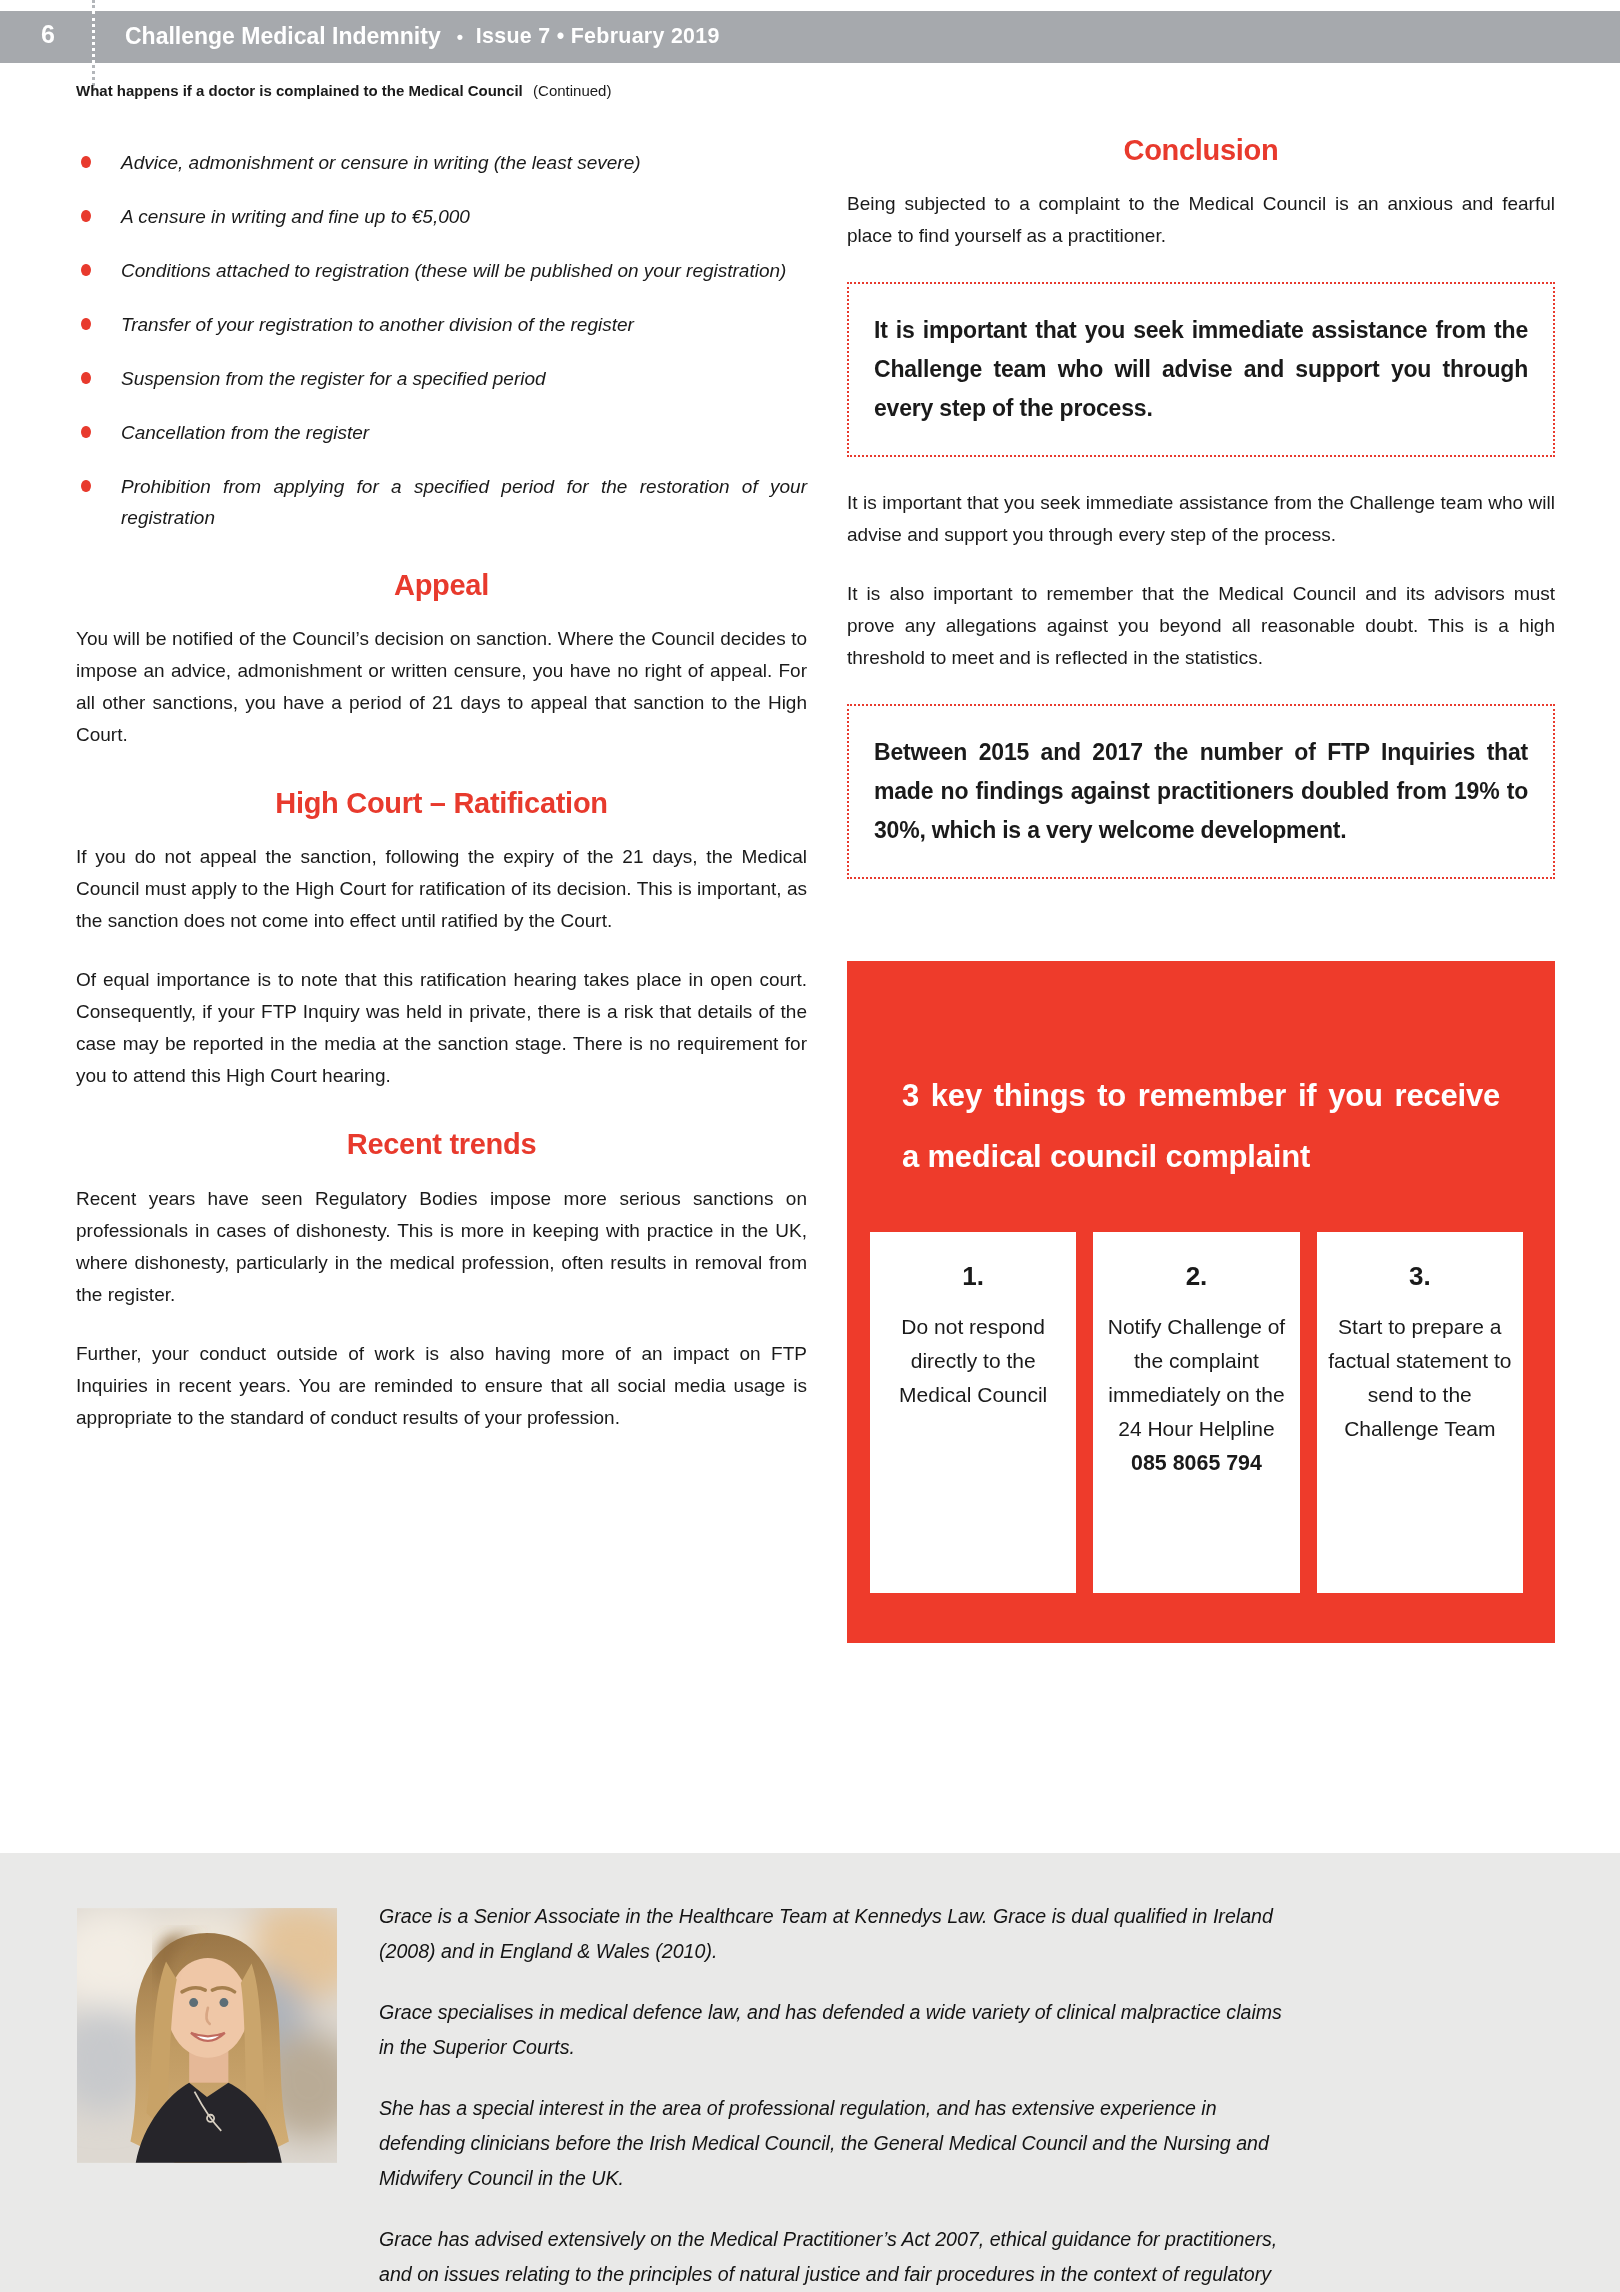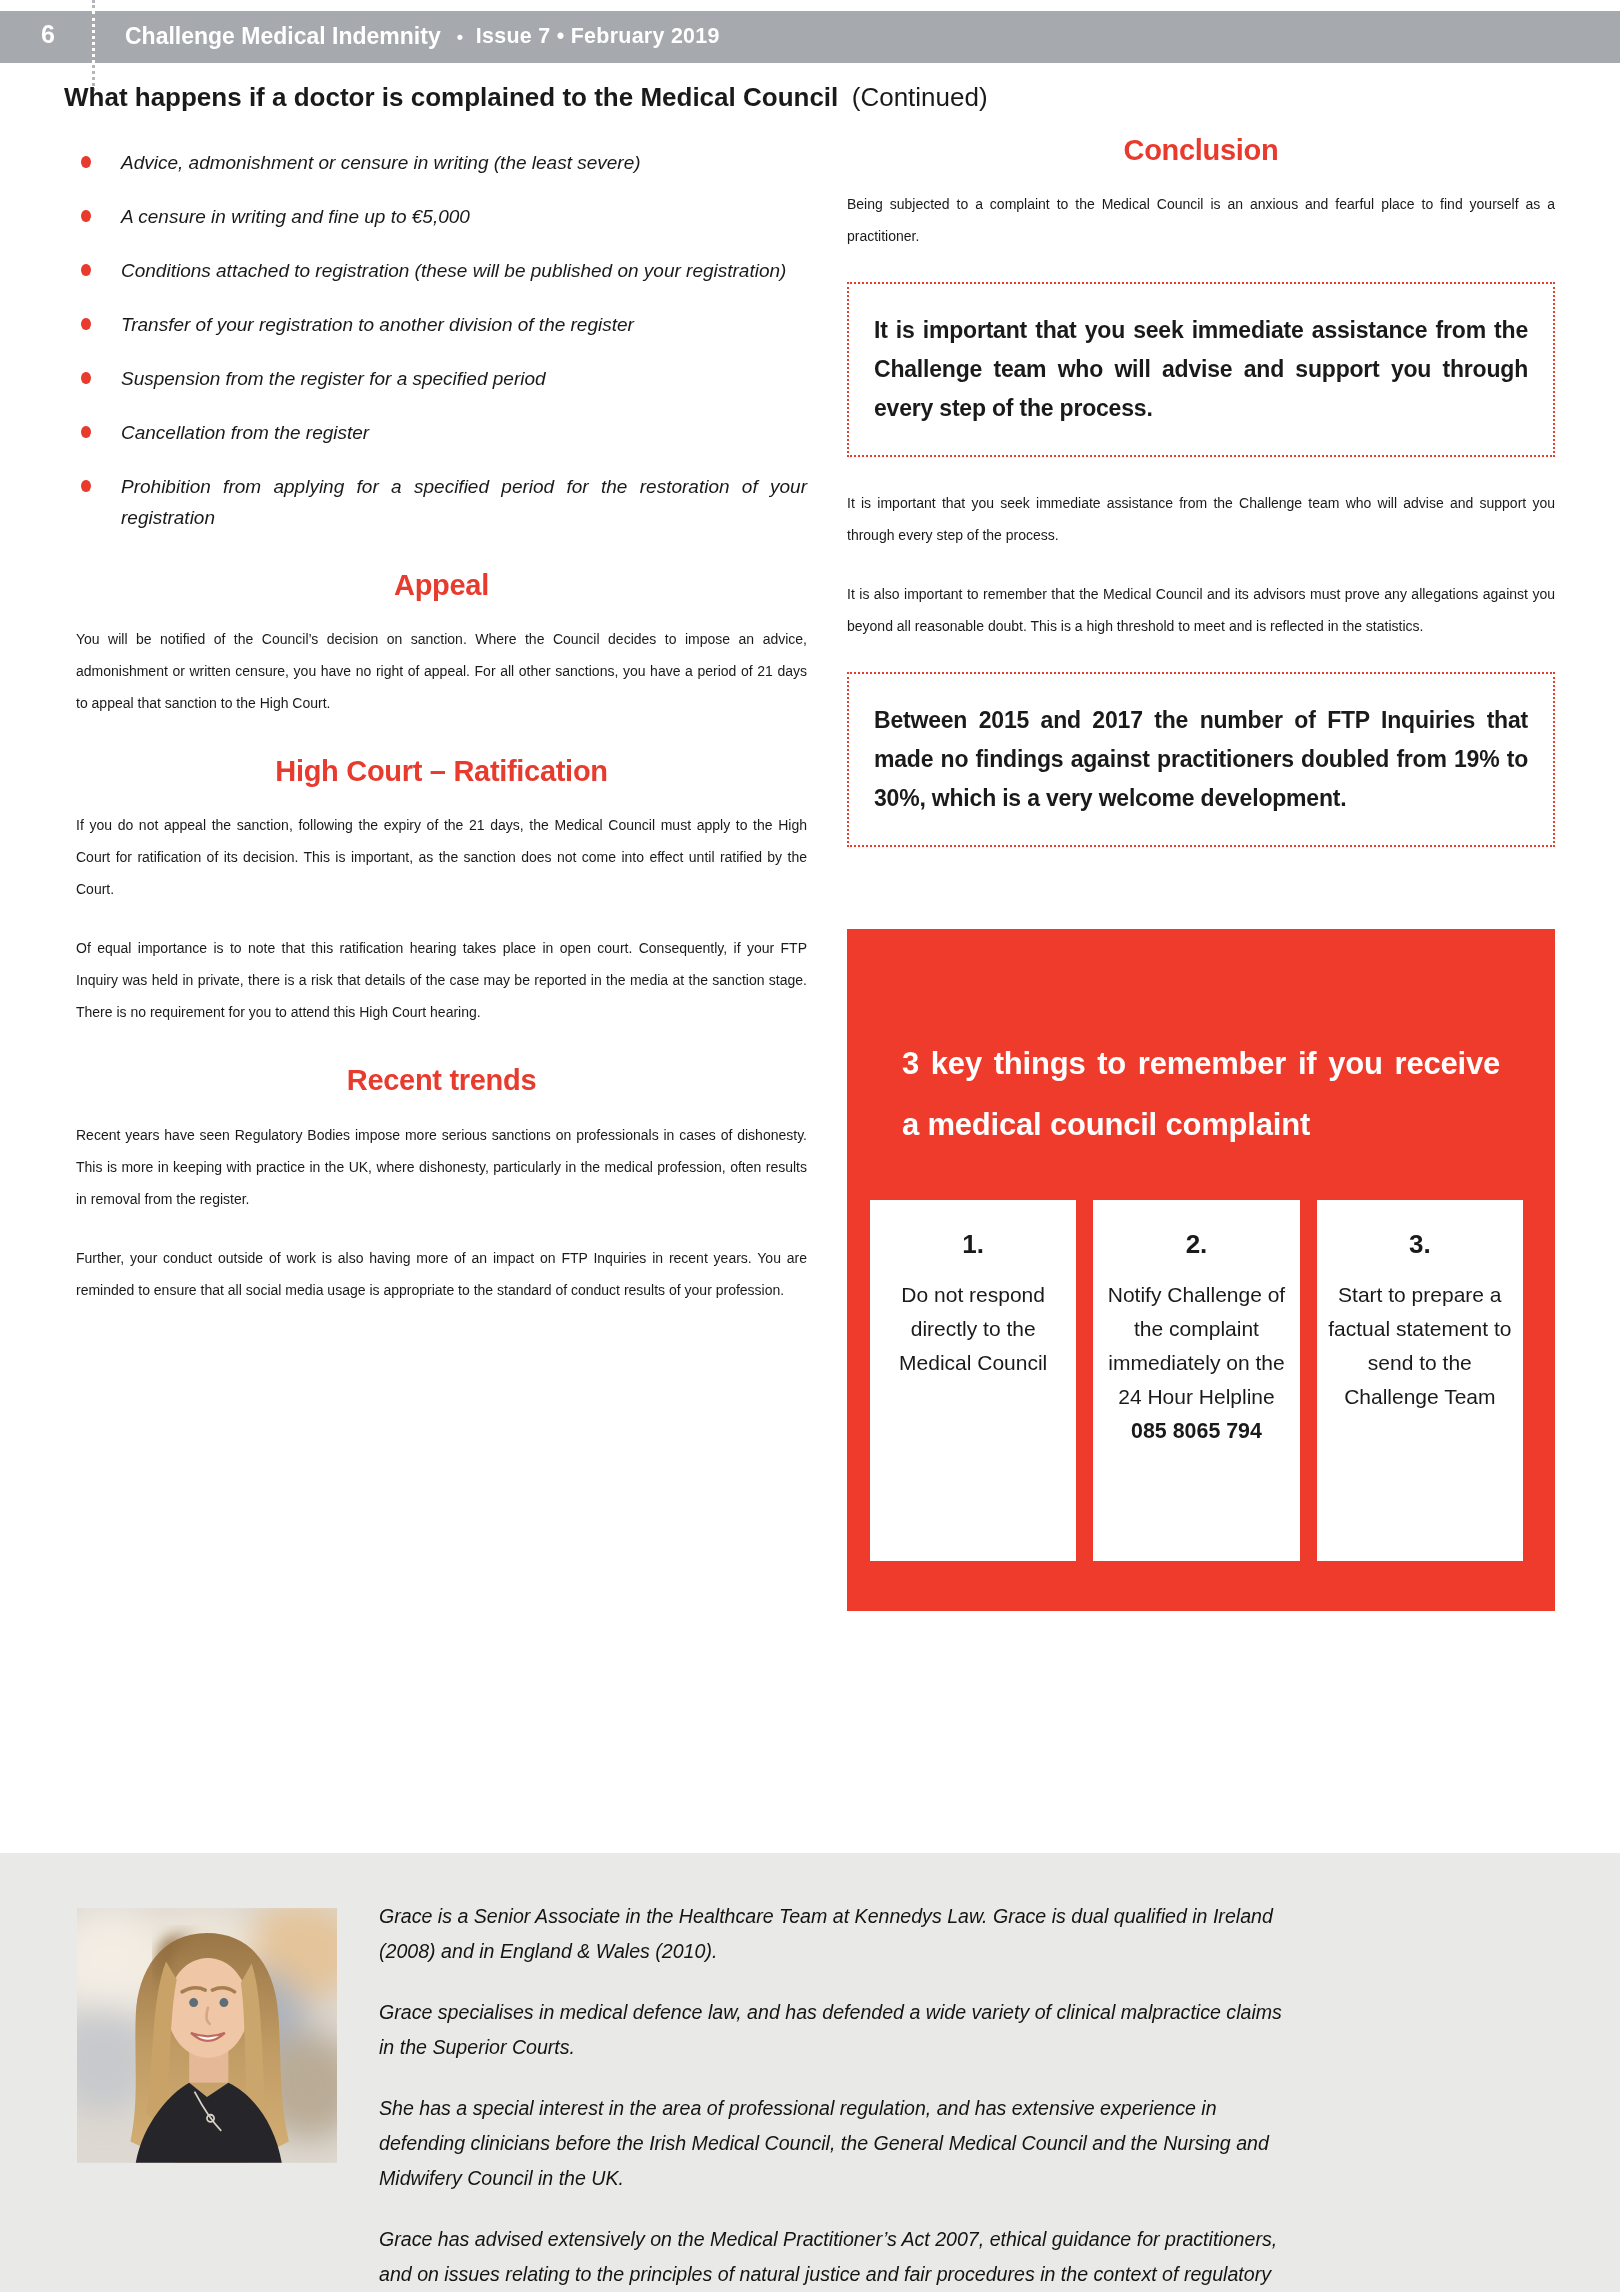--- a/index.html
+++ b/index.html
@@ -56,42 +56,42 @@
     font-weight: bold;
     color: #ffffff;
     z-index: 1;
     letter-spacing: 0.3px;
   }
   .header-sep { margin-right: 12.5px; font-size: 18px; }
 
   
   .article-title {
     position: absolute;
-    left: 64px; top: 82px;
-    font-size: 26px;
+    left: 76px; top: 82px;
+    font-size: 15px;
     font-weight: bold;
   }
   .article-title .suffix { font-weight: normal; margin-left: 6.2px; }
 
   
   .col-left  { position: absolute; left: 76px;  top: 134px; width: 731px; }
   .col-right { position: absolute; left: 847px; top: 134px; width: 708px; }
 
   h2.red-heading {
     color: var(--accent, #e83a2d);
     font-size: 29px;
     font-weight: bold;
     margin: 36px 0 21.4px 0;
     letter-spacing: -0.3px;
     text-align: center;
   }
   .col-right h2.red-heading { margin-top: 0; }
 
   p.body-text {
-    font-size: 14px;
+    font-size: 19px;
     line-height: 32px;
     text-align: justify;
     margin: 0 0 27px 0;
   }
 
   
   ul.bullet-list { list-style: none; margin: 12.5px 0 0 0; padding: 0; }
   ul.bullet-list li {
     position: relative;
     padding-left: 45px;

